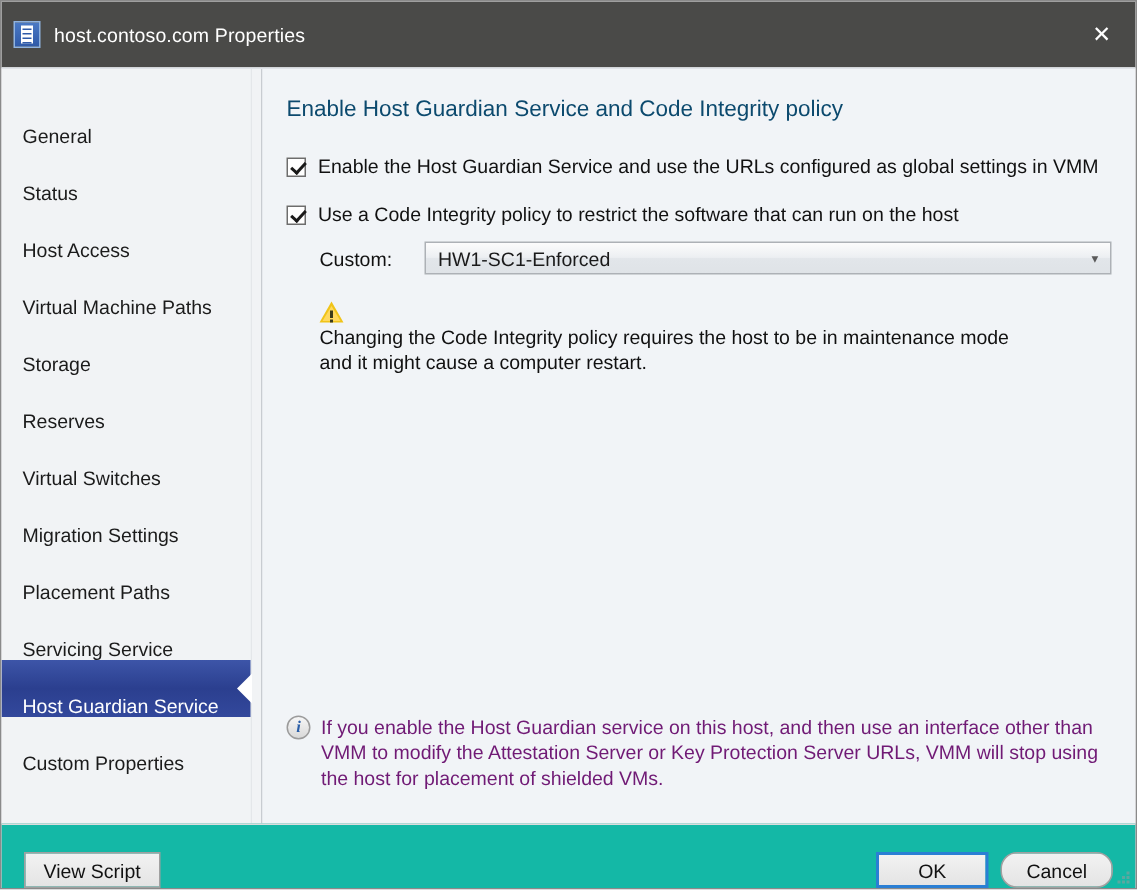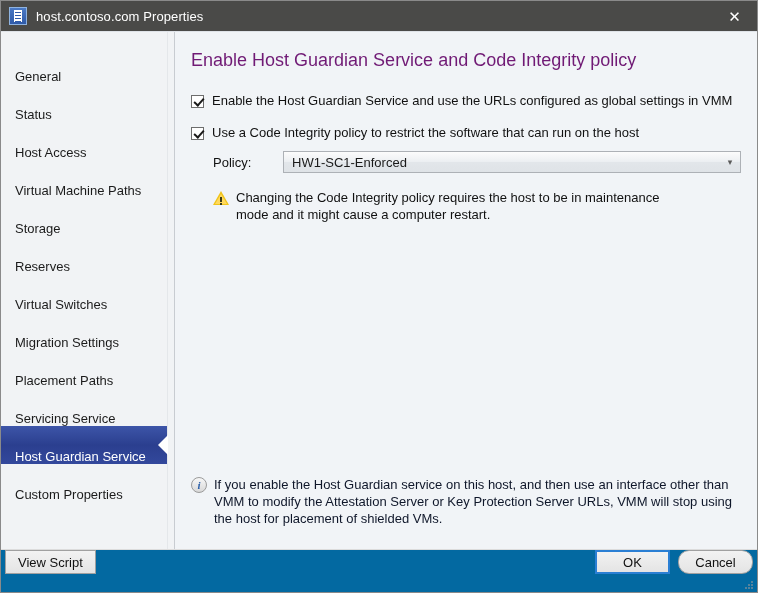--- a/index.html
+++ b/index.html
@@ -21,21 +21,21 @@
     box-sizing: border-box;
     border: 1px solid #8a8a8a;
     background: #f0f0f0;
     display: flex;
     flex-direction: column;
     overflow: hidden;
   }
 
   
   .titlebar {
-    height: 30px;
+    height: 44px;
     min-height: 30px;
     background: #4a4a48;
     display: flex;
     align-items: center;
     padding-left: 8px;
     box-sizing: border-box;
   }
   .title-icon {
     width: 18px;
     height: 18px;
@@ -142,22 +142,22 @@
     background: #f1f4f7;
     padding: 18px 16px 10px 16px;
     box-sizing: border-box;
     position: relative;
     display: flex;
     flex-direction: column;
     min-width: 0;
   }
 
   .page-heading {
-    color: #701a75;
-    font-size: 18px;
+    color: #0c4a6e;
+    font-size: 15px;
     margin: 0 0 22px 0;
     font-weight: normal;
     white-space: nowrap;
   }
 
   .checkrow {
     display: flex;
     align-items: flex-start;
     margin-bottom: 16px;
   }
@@ -232,20 +232,21 @@
     color: #5a5a5a;
     font-size: 9px;
   }
 
   .msg-row {
     display: flex;
     align-items: flex-start;
     margin-left: 22px;
     margin-top: 6px;
     max-width: 470px;
+    flex-direction: column;
   }
   .msg-text {
     font-size: 13px;
     color: #111111;
     line-height: 17px;
   }
 
   
   .warn-icon {
     width: 16px;
@@ -311,33 +312,33 @@
     justify-content: center;
     color: #2a5ea8;
     font-size: 11px;
     font-style: italic;
     font-family: "Liberation Serif", serif;
     font-weight: bold;
     line-height: 1;
   }
   .info-text {
     font-size: 13px;
-    color: #0f172a;
+    color: #701a75;
     line-height: 17px;
   }
 
   
   .footer {
     height: 43px;
     min-height: 43px;
-    background: #0369a1;
+    background: #14b8a6;
     border-top: 1px solid #dcdcdc;
     display: flex;
-    align-items: flex-start;
-    padding: 0 4px;
+    align-items: flex-end;
+    padding: 0 15px;
     box-sizing: border-box;
     position: relative;
   }
   .btn {
     height: 24px;
     min-width: 75px;
     padding: 0 12px;
     font-size: 13px;
     color: #111111;
     background: linear-gradient(180deg, #f2f2f2 0%, #e4e4e4 100%);
@@ -434,21 +435,21 @@
         <span class="checkbox checked"></span>
         <span class="checkrow-label">Enable the Host Guardian Service and use the URLs configured as global settings in VMM</span>
       </div>
 
       <div class="checkrow second">
         <span class="checkbox checked"></span>
         <span class="checkrow-label">Use a Code Integrity policy to restrict the software that can run on the host</span>
       </div>
 
       <div class="policy-row">
-        <span class="policy-label">Policy:</span>
+        <span class="policy-label">Custom:</span>
         <div class="combobox">
           <span class="combobox-value">HW1-SC1-Enforced</span>
           <span class="combobox-arrow">▾</span>
         </div>
       </div>
 
       <div class="msg-row">
         <span class="warn-icon">
           <span class="tri"></span>
             <span class="tri-in"></span>

